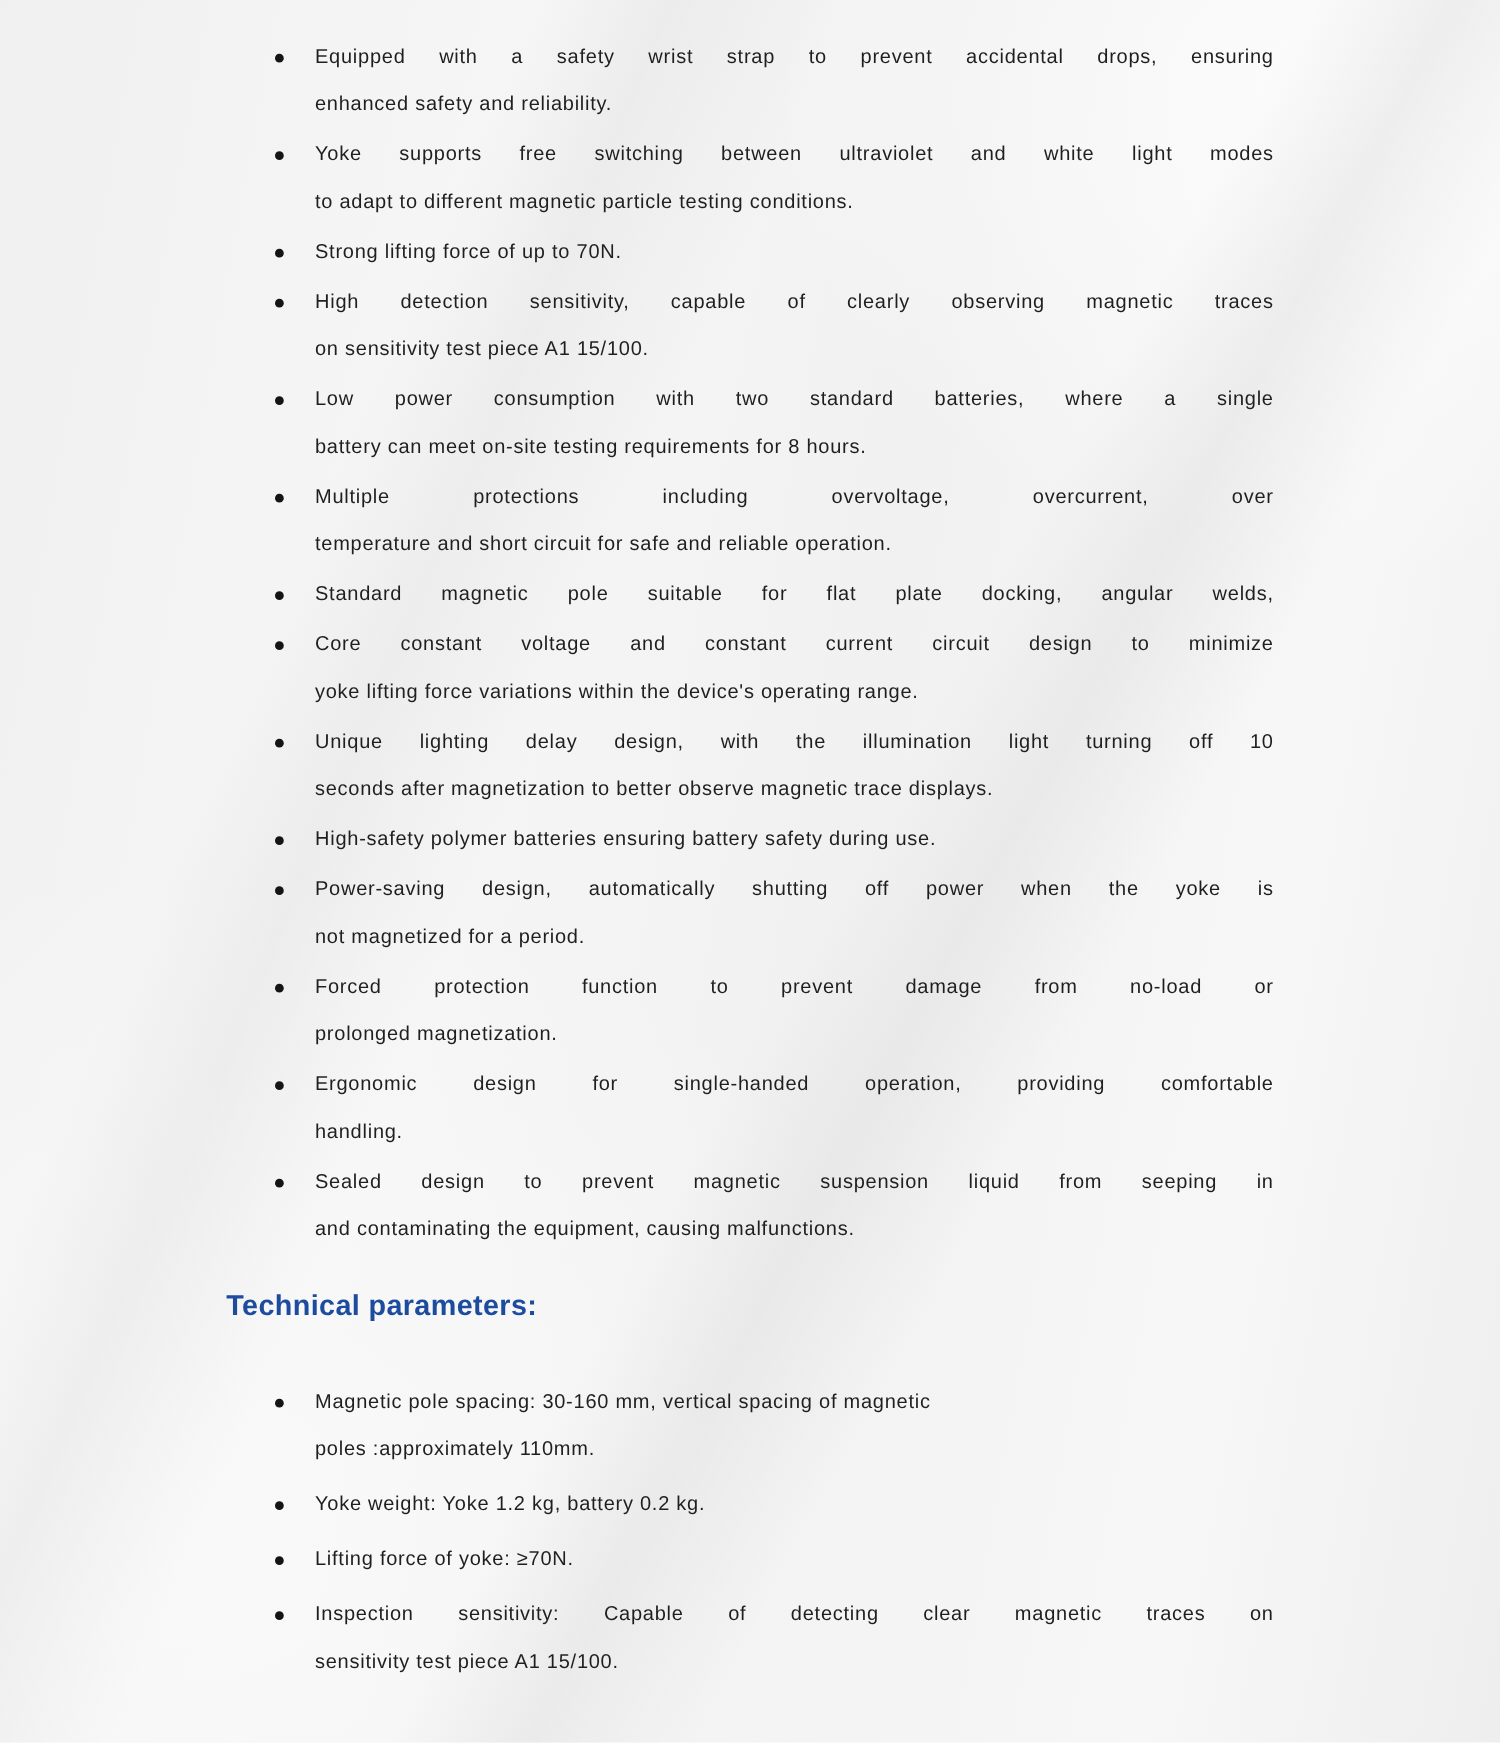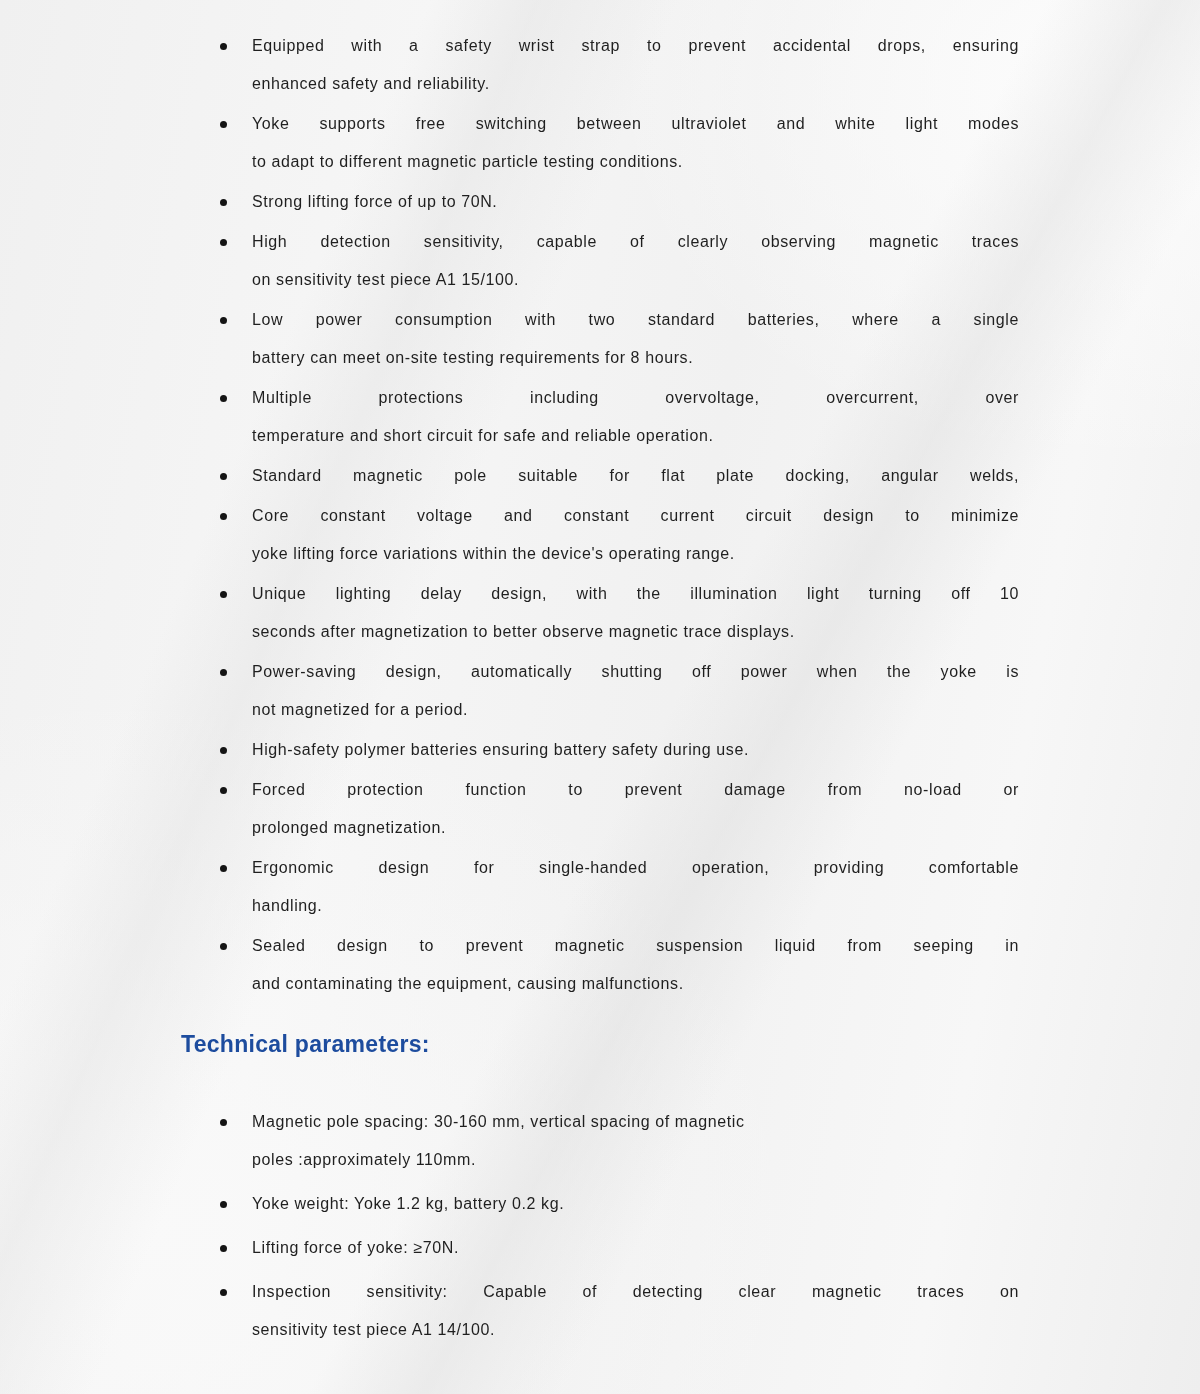--- a/index.html
+++ b/index.html
@@ -106,26 +106,26 @@
       <span class="jline">Core constant voltage and constant current circuit design to minimize</span>
       <span class="lline">yoke lifting force variations within the device's operating range.</span>
     </li>
     <li>
       <span class="bullet"></span>
       <span class="jline">Unique lighting delay design, with the illumination light turning off 10</span>
       <span class="lline">seconds after magnetization to better observe magnetic trace displays.</span>
     </li>
     <li>
       <span class="bullet"></span>
-      <span class="jline">Power-saving design, automatically shutting off power when the yoke is</span>
-      <span class="lline">not magnetized for a period.</span>
+      <span class="lline">High-safety polymer batteries ensuring battery safety during use.</span>
     </li>
     <li>
       <span class="bullet"></span>
-      <span class="lline">High-safety polymer batteries ensuring battery safety during use.</span>
+      <span class="jline">Power-saving design, automatically shutting off power when the yoke is</span>
+      <span class="lline">not magnetized for a period.</span>
     </li>
     <li>
       <span class="bullet"></span>
       <span class="jline">Forced protection function to prevent damage from no-load or</span>
       <span class="lline">prolonged magnetization.</span>
     </li>
     <li>
       <span class="bullet"></span>
       <span class="jline">Ergonomic design for single-handed operation, providing comfortable</span>
       <span class="lline">handling.</span>
@@ -149,17 +149,17 @@
       <span class="bullet"></span>
       <span class="lline">Yoke weight: Yoke 1.2 kg, battery 0.2 kg.</span>
     </li>
     <li>
       <span class="bullet"></span>
       <span class="lline">Lifting force of yoke: ≥70N.</span>
     </li>
     <li>
       <span class="bullet"></span>
       <span class="jline">Inspection sensitivity: Capable of detecting clear magnetic traces on</span>
-      <span class="lline">sensitivity test piece A1 14/100.</span>
+      <span class="lline">sensitivity test piece A1 15/100.</span>
     </li>
   </ul>
 
 </div>
 
 </body></html>

